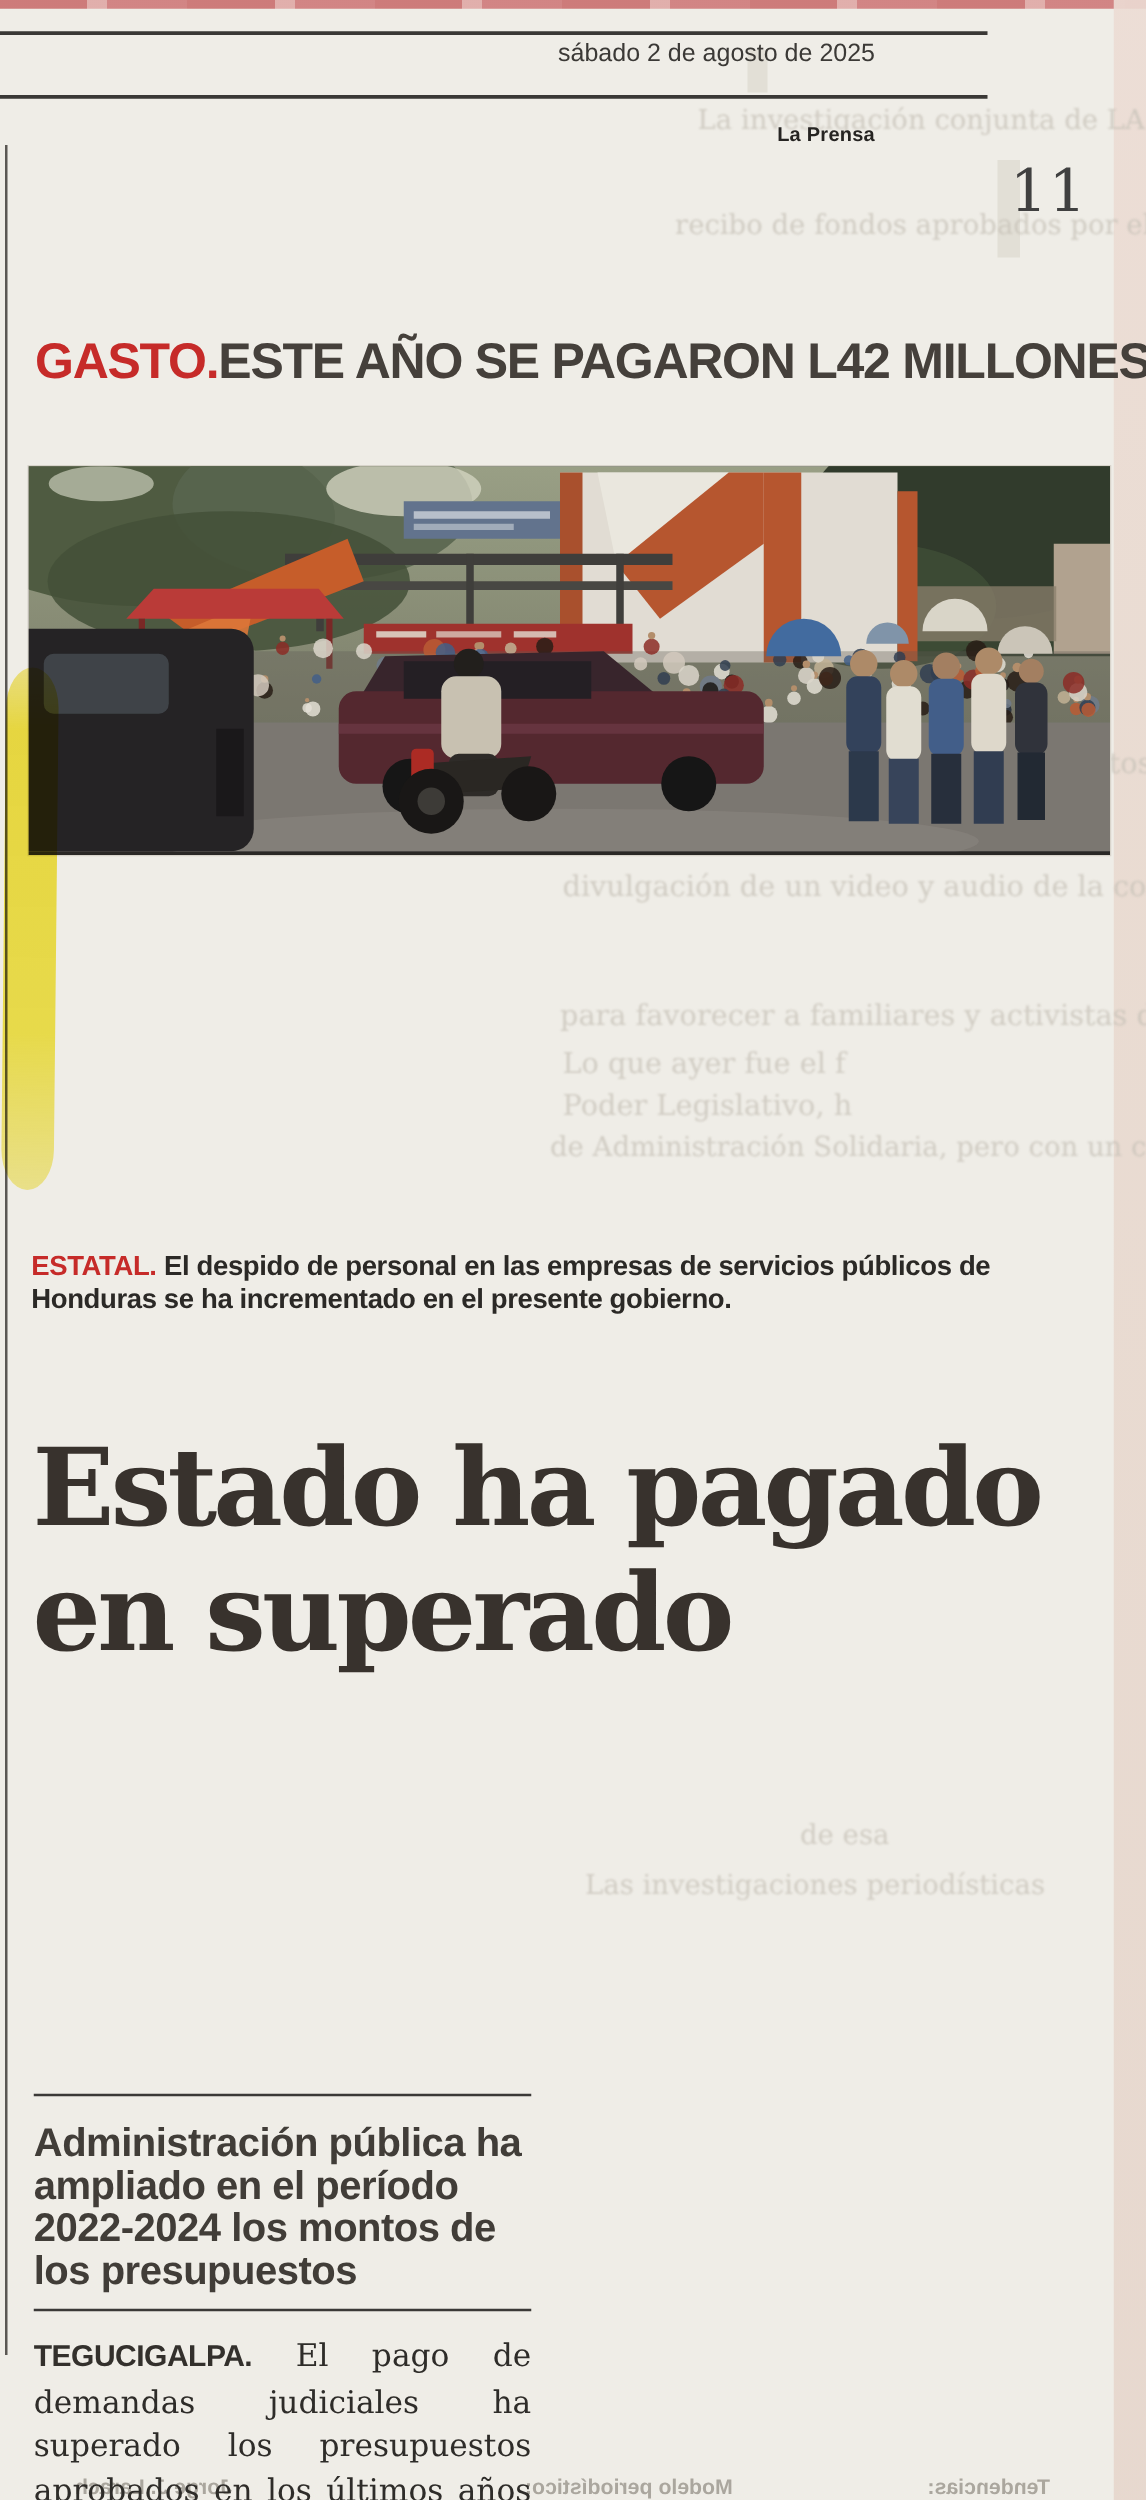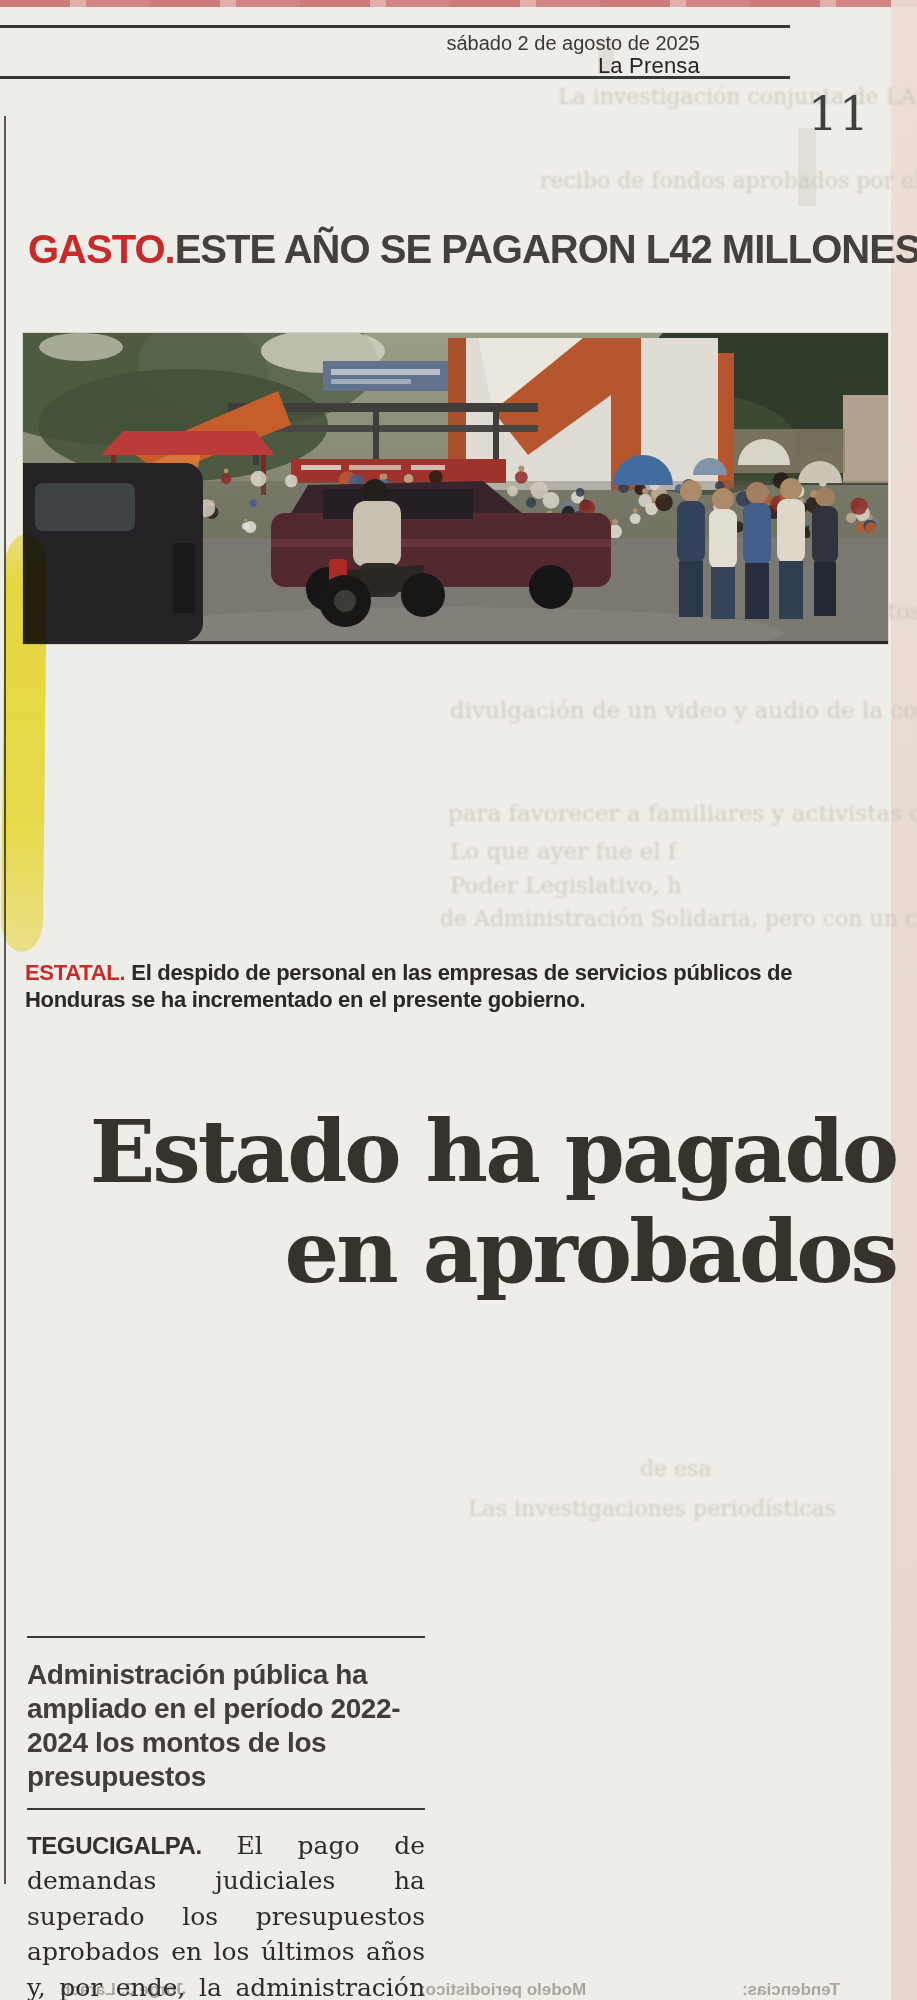--- a/index.html
+++ b/index.html
@@ -14,21 +14,21 @@
     background:repeating-linear-gradient(90deg,#c25556 0 70px,#dc9a98 70px 86px,#c86264 86px 150px);
     opacity:.75;}
   .right-edge{position:absolute;right:0;top:0;width:26px;height:2000px;
     background:linear-gradient(180deg,#ecdcd4 0%,#e9dad0 30%,#e6d6cc 100%);opacity:.9;}
   .left-vrule{position:absolute;left:4px;top:116px;width:2px;height:1768px;background:#34312e;opacity:.8;}
   .gray-smudge{position:absolute;background:#dfdbd2;opacity:.8;}
   
   .rule{position:absolute;left:0;width:790px;height:3px;background:#3a3836;}
   .dateblock{position:absolute;left:430px;top:32px;width:270px;text-align:right;line-height:1.1;}
   .dateline{font-size:20px;color:#3b3936;}
-  .brand{font-size:22px;font-weight:normal;color:#262422;letter-spacing:.2px;}
+  .brand{font-size:16px;font-weight:bold;color:#262422;letter-spacing:.2px;margin-top:46px;}
   .pagenum{position:absolute;left:808px;top:40px;width:80px;font-family:"DejaVu Serif",serif;
     font-size:47px;font-weight:500;color:#404040;letter-spacing:1px;}
   
   .kicker{position:absolute;left:28px;top:128px;width:860px;font-weight:800;
     font-size:40px;letter-spacing:-1px;line-height:1;color:#45403b;white-space:nowrap;}
   .kicker .red{color:#c62b29;}
   
   .photo{position:absolute;left:23px;top:192px;width:865px;height:308px;background:#777; 
     border-bottom:3px solid #2a2826; box-shadow:0 0 0 1px #d8d4cb;}
   .photo svg{display:block;filter:blur(.4px) saturate(.92) contrast(.95);}
@@ -36,25 +36,25 @@
   .caption{position:absolute;left:25px;top:508px;width:862px;
     font-size:22px;font-weight:bold;letter-spacing:-.3px;line-height:1.22;color:#2b2926;}
   .caption .red{color:#c62b29;margin-right:6px;}
   
   .highlighter{position:absolute;left:3px;top:534px;width:42px;height:418px;z-index:3;
     background:linear-gradient(180deg,rgba(243,224,45,.55) 0%,rgba(245,228,50,.9) 12%,rgba(246,232,58,.88) 70%,rgba(243,226,48,.5) 100%);
     border-radius:22px/34px;transform:rotate(.6deg);mix-blend-mode:multiply;pointer-events:none;}
   
   .headline{position:absolute;left:26px;top:596px;width:870px;
     font-family:"DejaVu Serif",serif;font-weight:bold;
-    font-size:86px;line-height:100px;letter-spacing:-3px;color:#38322d;text-align:right;}
+    font-size:86px;line-height:100px;letter-spacing:-3px;color:#38322d;}
   
   .leftcol{position:absolute;left:27px;top:930px;width:398px;}
   .colrule{height:2px;background:#3b3937;}
-  .subhead{margin:20px 0 14px 0;font-size:28px;font-weight:bold;letter-spacing:-.4px;
+  .subhead{margin:20px 0 14px 0;font-size:32px;font-weight:bold;letter-spacing:-.4px;
     line-height:34px;color:#413d38;}
   .body-text p{margin:0;font-family:"DejaVu Serif",serif;font-size:25px;line-height:35.5px;
     text-align:justify;color:#2e2c29;hyphens:auto;-webkit-hyphens:auto;}
   .body-text p b{font-family:"Liberation Sans",sans-serif;font-size:24px;letter-spacing:-.4px;color:#33302c;}
   .leftcol .body-text{margin-top:18px;}
   
   .bleed{position:absolute;z-index:0;color:#c7c2b8;font-family:"DejaVu Serif",serif;
     filter:blur(1px);opacity:.75;pointer-events:none;white-space:nowrap;}
   .bleed.mirror{transform:scaleX(-1);font-family:"Liberation Sans",sans-serif;font-weight:bold;
     color:#9a958c;filter:blur(.6px);opacity:.8;}
@@ -353,21 +353,21 @@
       <circle cx="400" cy="262" r="22" fill="#141210"></circle>
     </svg>
   </div>
 
   <div class="caption z1">
     <span class="red">ESTATAL.</span><span>El despido de personal en las empresas de servicios públicos de Honduras se ha incrementado en el presente gobierno.</span>
   </div>
 
   <div class="headline z1">
     <div>Estado ha pagado</div>
-    <div>en aprobados</div>
+    <div>en superado</div>
   </div>
 
   <div class="leftcol z1">
     <div class="colrule"></div>
     <div class="subhead">Administración pública ha ampliado en el período 2022-2024 los montos de los presupuestos</div>
     <div class="colrule"></div>
     <div class="body-text">
       <p><b>TEGUCIGALPA.</b> <span>El pago de demandas judiciales ha superado los presupuestos aprobados en los últimos años y, por ende, la administración pública se ha visto obligada a añadir más fondos.</span></p>
 
     </div>

